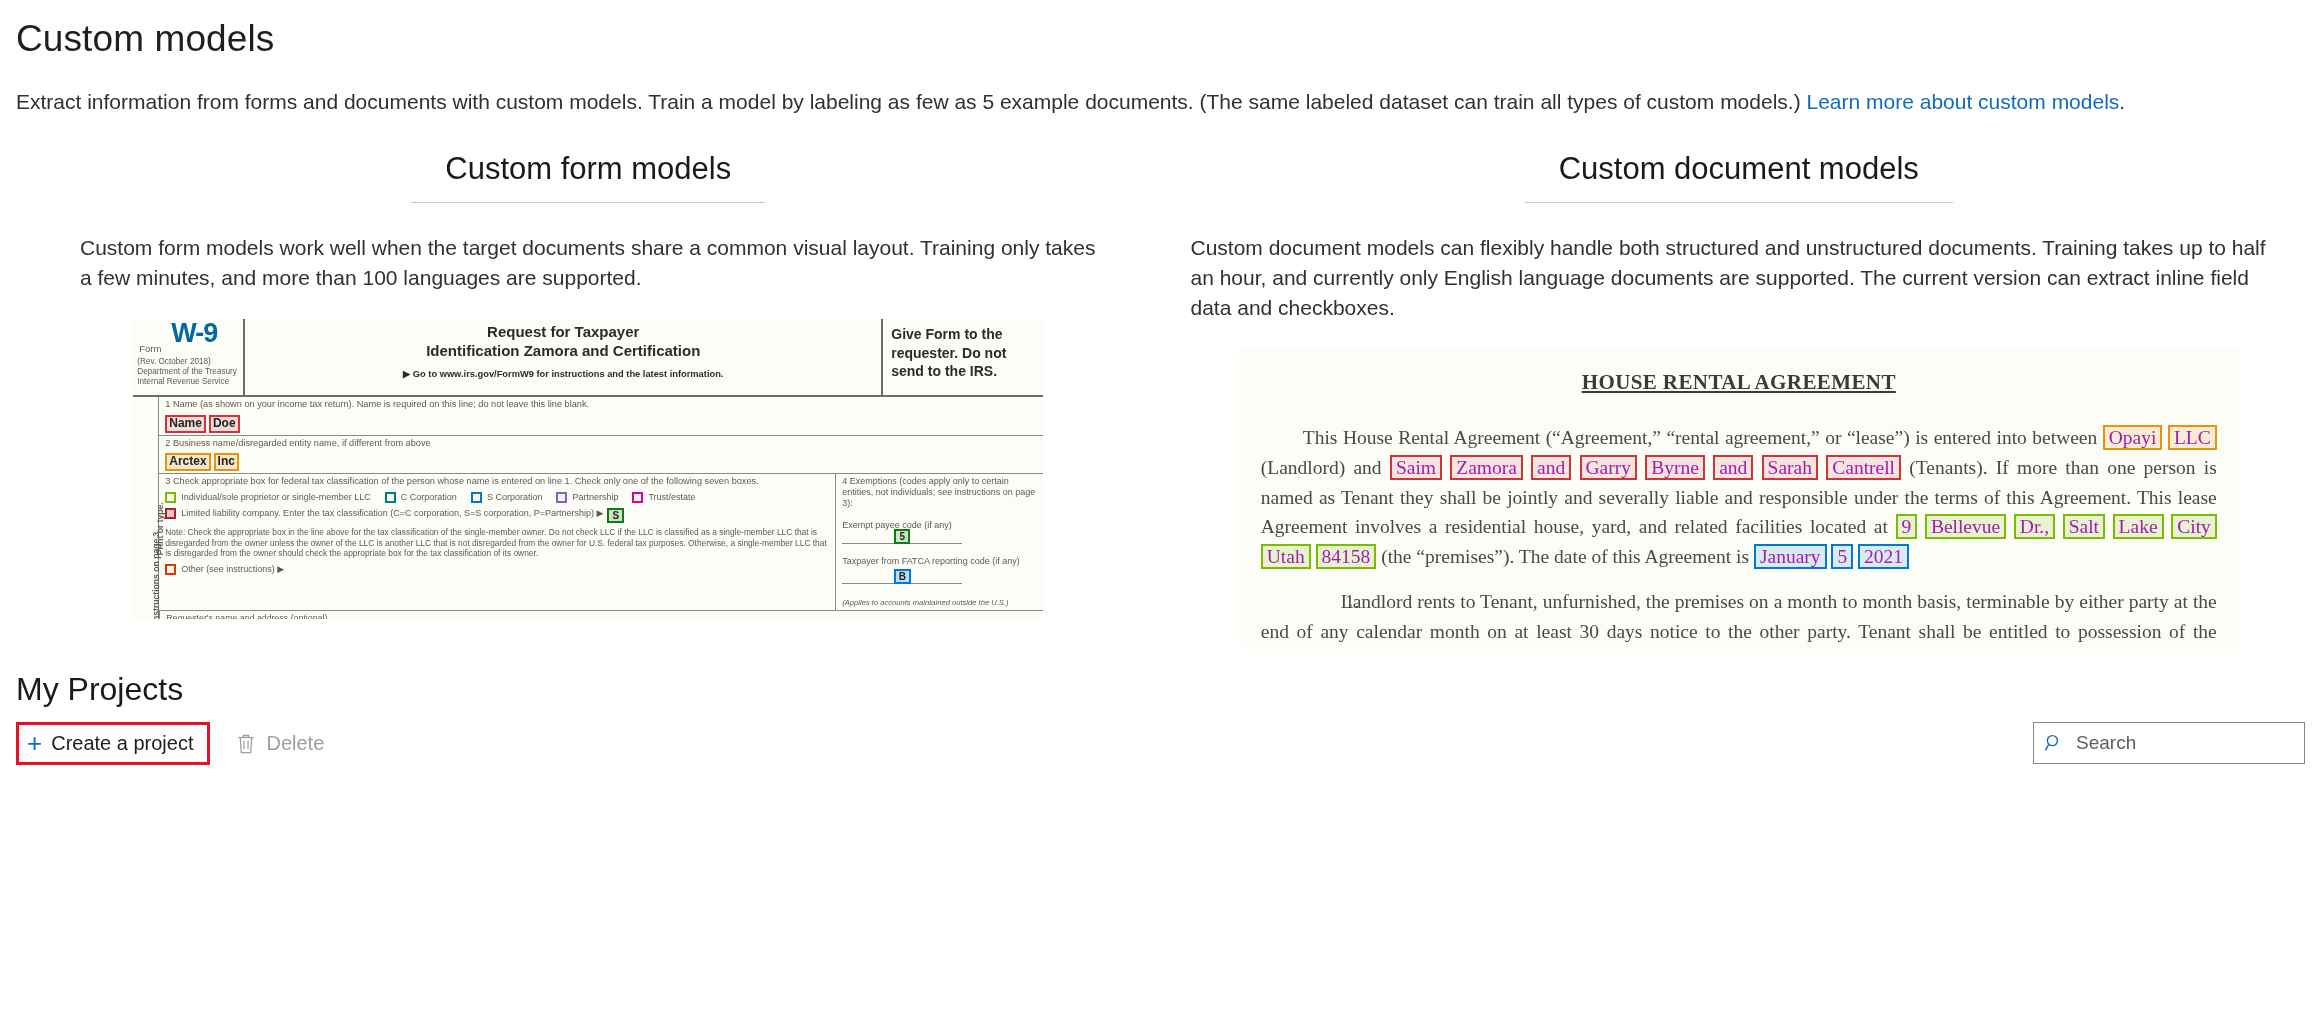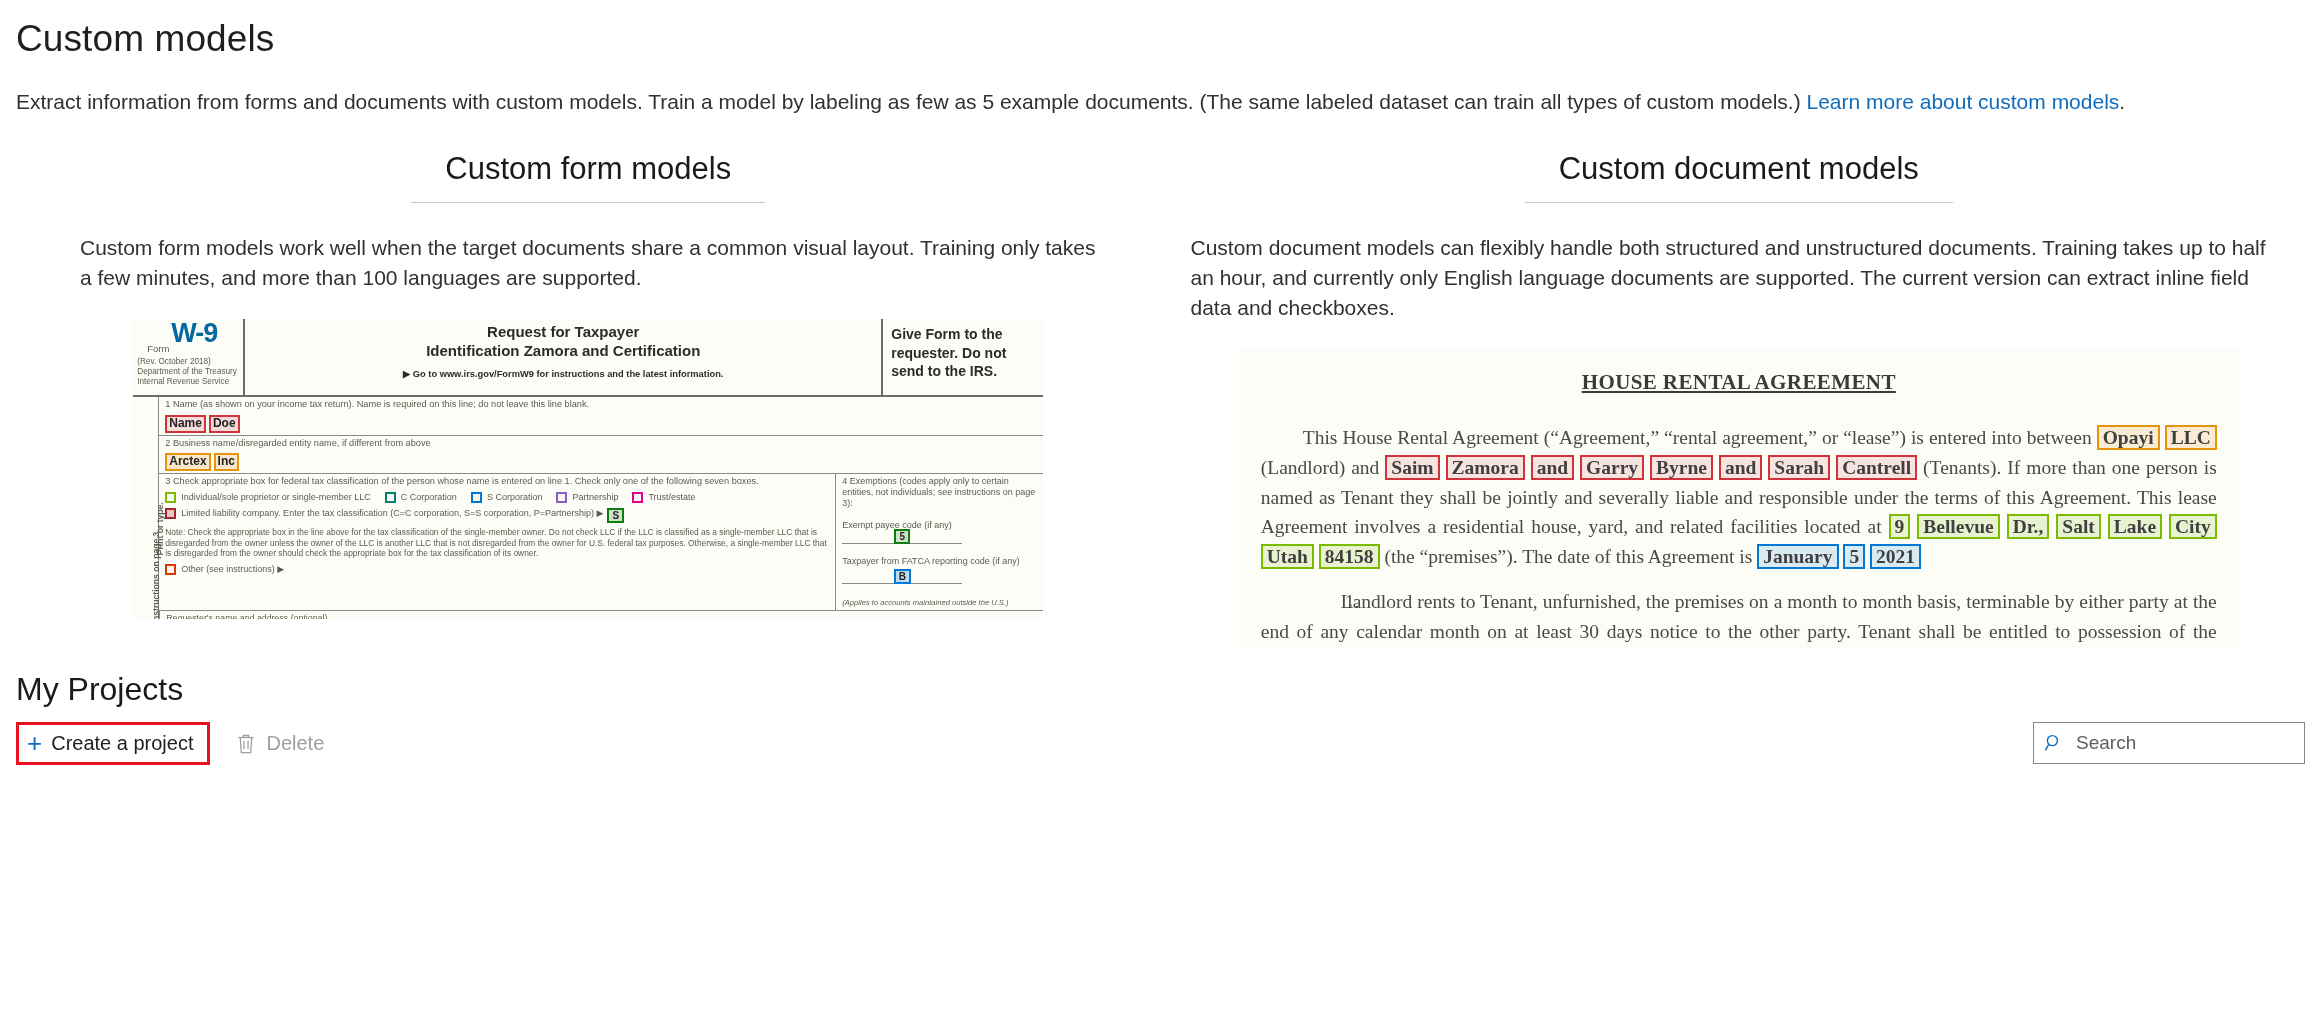--- a/index.html
+++ b/index.html
@@ -74,21 +74,21 @@
     position: relative;
     width: 910px;
     font-family: "Liberation Sans", sans-serif;
     color: #5e5a4e;
     background: #fdfdf8;
   }
   .w9 .hdr {
     display: flex; border-bottom: 2.4px solid #6b6b6b; height: 78px;
   }
   .hdr-left { width: 110px; padding: 4px 6px 0 4px; position: relative; }
-  .hdr-left .formlbl { font-size: 9.5px; position:absolute; left:14px; top:24px;}
+  .hdr-left .formlbl { font-size: 9.5px; position:absolute; left:6px; top:24px;}
   .hdr-left .w9big {
     font-size: 27px; font-weight: 700; color: #0369a1; letter-spacing: -1px;
     position: absolute; left: 38px; top: 1px; line-height: 1;
   }
   .hdr-left .sub { font-size: 8.2px; line-height: 1.22; position:absolute; left:4px; top:38px; }
   .hdr-mid {
     flex: 1; border-left: 2.4px solid #6b6b6b; border-right: 2.4px solid #6b6b6b;
     text-align: center; padding-top: 4px;
   }
   .hdr-mid .t1 { font-size: 15px; font-weight: 700; color:#2b2b2b; line-height: 1.25; }
@@ -157,21 +157,21 @@
     padding: 16px 22px 0 22px;
     text-align: justify;
   }
   .doc h4 {
     text-align: center; font-size: 21px; font-weight: 700;
     letter-spacing: .4px; margin: 2px 0 24px 0; color: #3c3c35;
     text-decoration: underline;
   }
   .doc p { margin: 0 0 16px 0; text-indent: 42px; }
   .indentnum { display: inline-block; width: 38px; }
-  .bx { padding: 0 4px; font-weight: 700; color: #404040; }
+  .bx { padding: 0 4px; font-weight: 400; color: #a21caf; }
   .bx.red { border: 2.4px solid #d13438; background: rgba(209,52,56,.13); }
   .bx.orange { border: 2.4px solid #e8930c; background: rgba(232,147,12,.16); }
   .bx.green { border: 2.4px solid #7cbb00; background: rgba(124,187,0,.16); }
   .bx.blue { border: 2.4px solid #0078d4; background: rgba(0,120,212,.14); }
   .bx.purple { border: 2.4px solid #6b57c8; background: rgba(107,87,200,.14); }
 
   
   .projects-title {
     font-size: 32px; font-weight: 400; color: #1b1a19;
     margin: 22px 0 0 0;

